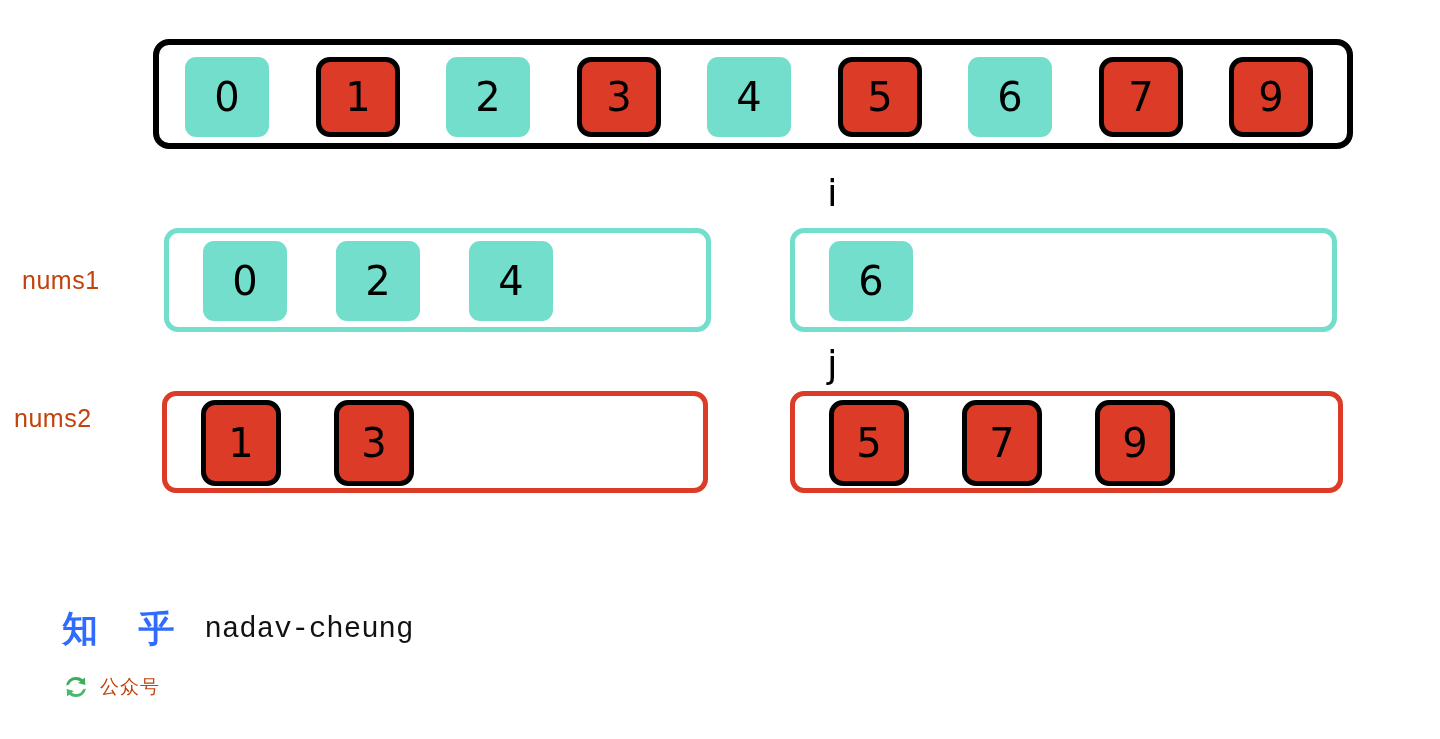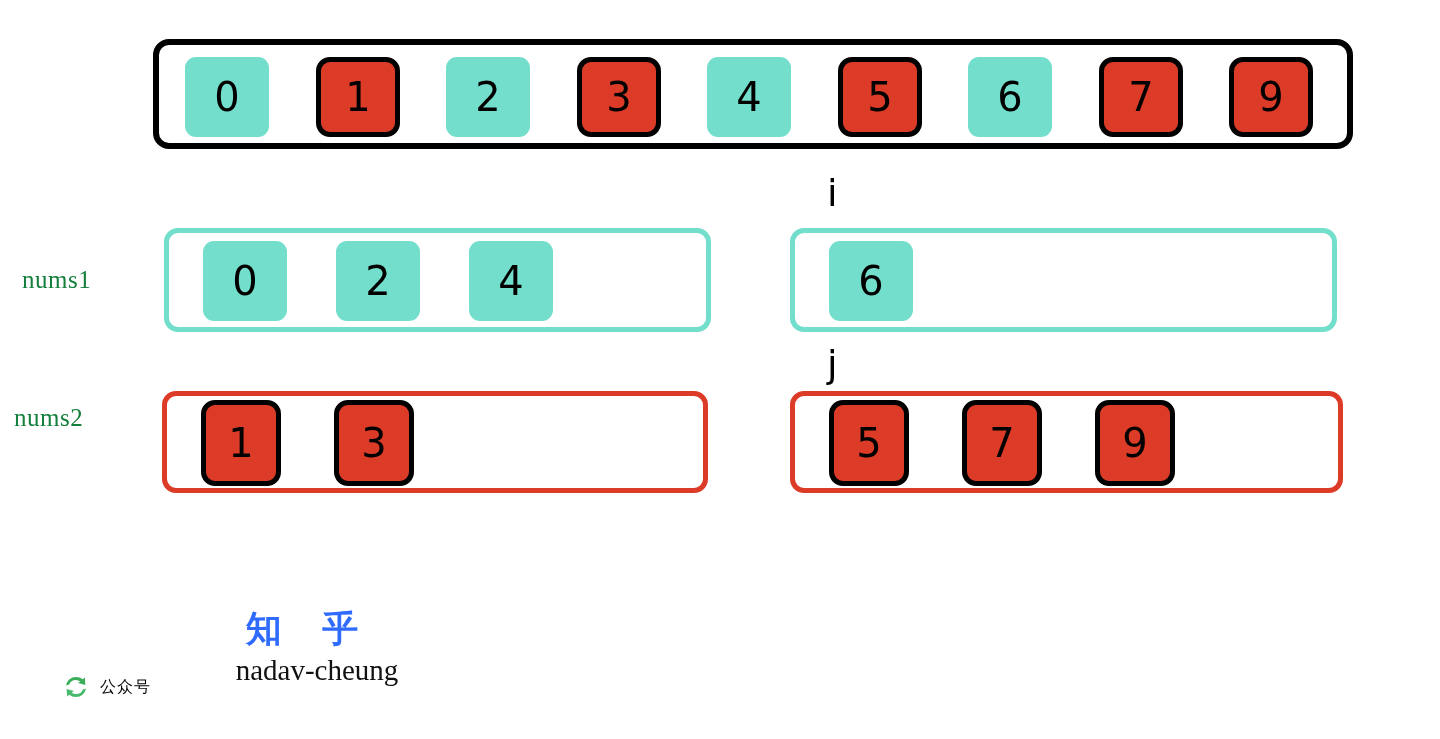--- a/index.html
+++ b/index.html
@@ -87,23 +87,23 @@
   #nums1-right { left: 790px; top: 228px; width: 547px; height: 104px; }
   #nums2-left  { left: 162px; top: 391px; width: 546px; height: 102px; }
   #nums2-right { left: 790px; top: 391px; width: 553px; height: 102px; }
 
   #nums1-left .cell, #nums1-right .cell { top: 8px; width: 84px; height: 80px; }
   #nums2-left .cell, #nums2-right .cell { top: 4px; width: 80px; height: 86px; }
 
   
   .row-label {
     position: absolute;
-    font-family: Liberation Serif, serif;
+    font-family: Liberation Sans, sans-serif;
     font-size: 25px;
-    color: #15803d;
+    color: #c2410c;
     letter-spacing: 0.5px;
     white-space: nowrap;
   }
   #label-nums1 { left: 22px; top: 266px; }
   #label-nums2 { left: 14px; top: 404px; }
 
   
   .pointer {
     position: absolute;
     font-family: "DejaVu Sans", sans-serif;
@@ -120,48 +120,48 @@
     position: absolute;
     left: 62px;
     top: 605px;
     width: 500px;
   }
   .wm-row {
     display: flex;
     align-items: center;
     white-space: nowrap;
   }
-  #wm-row-zhihu { height: 48px; flex-direction: column; }
+  #wm-row-zhihu { height: 48px; }
   #wm-row-wechat { height: 48px; margin-top: 10px; }
 
   .zhihu-logo {
     font-family: "DejaVu Sans", sans-serif;
     font-size: 36px;
     font-weight: 700;
     color: #2F6BFF;
     letter-spacing: 14px;
     margin-right: 6px;
   }
   .zhihu-name {
-    font-family: Liberation Serif, serif;
+    font-family: Liberation Mono, monospace;
     font-size: 29px;
     color: #111111;
     margin-left: 10px;
   }
   .wechat-icon {
     width: 28px;
     height: 28px;
     flex: 0 0 28px;
     margin-right: 10px;
     display: block;
   }
   .wechat-label {
     font-family: "DejaVu Sans", sans-serif;
-    font-size: 16px;
-    color: #000000;
+    font-size: 19px;
+    color: #c2410c;
     letter-spacing: 1px;
   }
   .wechat-name {
     font-family: "DejaVu Serif", serif;
     font-size: 27px;
     color: #111111;
     margin-left: 24px;
     letter-spacing: 1px;
   }
 </style>

